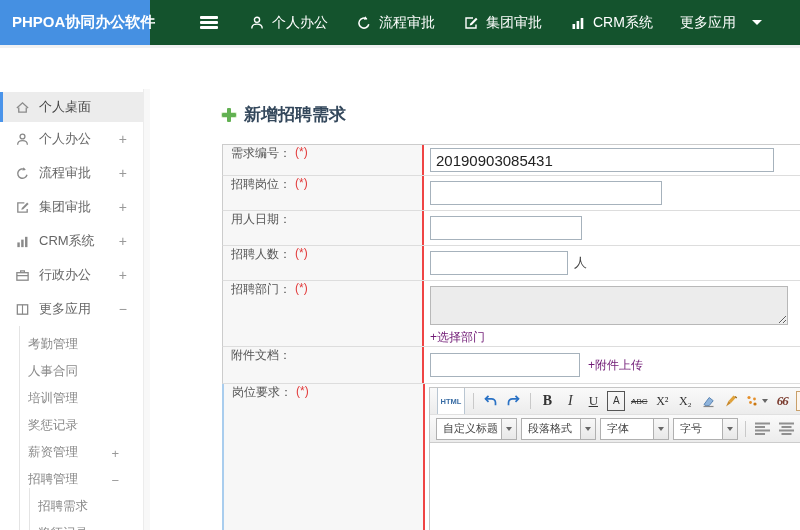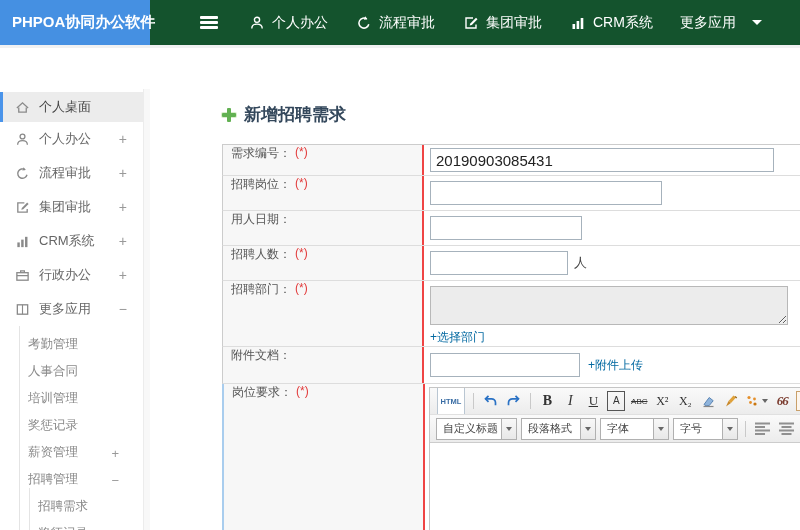--- a/index.html
+++ b/index.html
@@ -57,21 +57,21 @@
   .ft-row.r7 { border-left:2px solid #a9cdee; }
   .ft-label { width:201px; flex:none; background:#f7f7f7; border-right:2px solid #ef4444;
     display:flex; align-items:flex-start; padding-left:8px; font-size:12px; color:#555; }
   .req { color:#e23b3b; margin-left:4px; font-size:12px; }
   .ft-value { flex:1; display:flex; align-items:center; padding-left:6px; min-width:0; }
   .h32{height:32px} .h35{height:35px} .h66{height:66px} .h37{height:37px} .h324{height:324px}
   .inp { height:24px; border:1px solid #a6b2bc; padding:0 5px; font-size:15px; color:#222;
     font-family:"Liberation Sans","DejaVu Sans",sans-serif; background:#fff; }
   .w308{width:344px} .w232{width:232px} .w150{width:150px} .w138{width:138px} .w152{width:152px}
   .suffix { margin-left:6px; color:#444; font-size:13px; }
-  .flink { color:#0369a1; font-size:12px; text-decoration:none; cursor:pointer; white-space:nowrap; }
+  .flink { color:#701a75; font-size:12px; text-decoration:none; cursor:pointer; white-space:nowrap; }
   .col { flex-direction:column; align-items:flex-start; justify-content:flex-start; padding-top:5px; }
   .dep-ta { width:358px; height:45px; background:#ececec; border:1px solid #b8b8b8;
     resize:both; margin-bottom:4px; }
   .ml8 { margin-left:8px; }
   
   .r7 .ft-value { display:block; padding:3px 0 0 4px; }
   .editor { width:552px; border:1px solid #c5c5c5; background:#f3f3f3; }
   .kt-row { height:27px; display:flex; align-items:center; padding:0 4px;
     background:linear-gradient(#fafafa,#ececec); white-space:nowrap; overflow:hidden; }
   .kt-row1 { border-bottom:1px solid #e0e0e0; }

